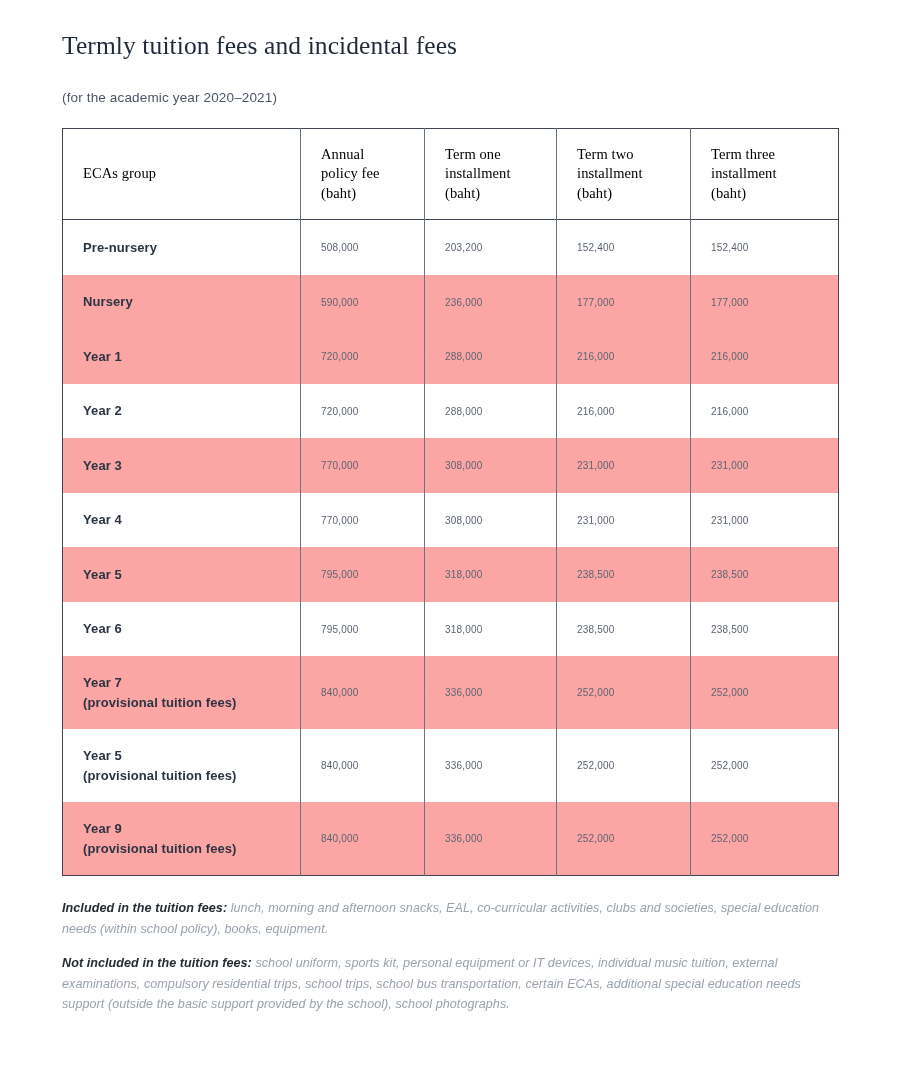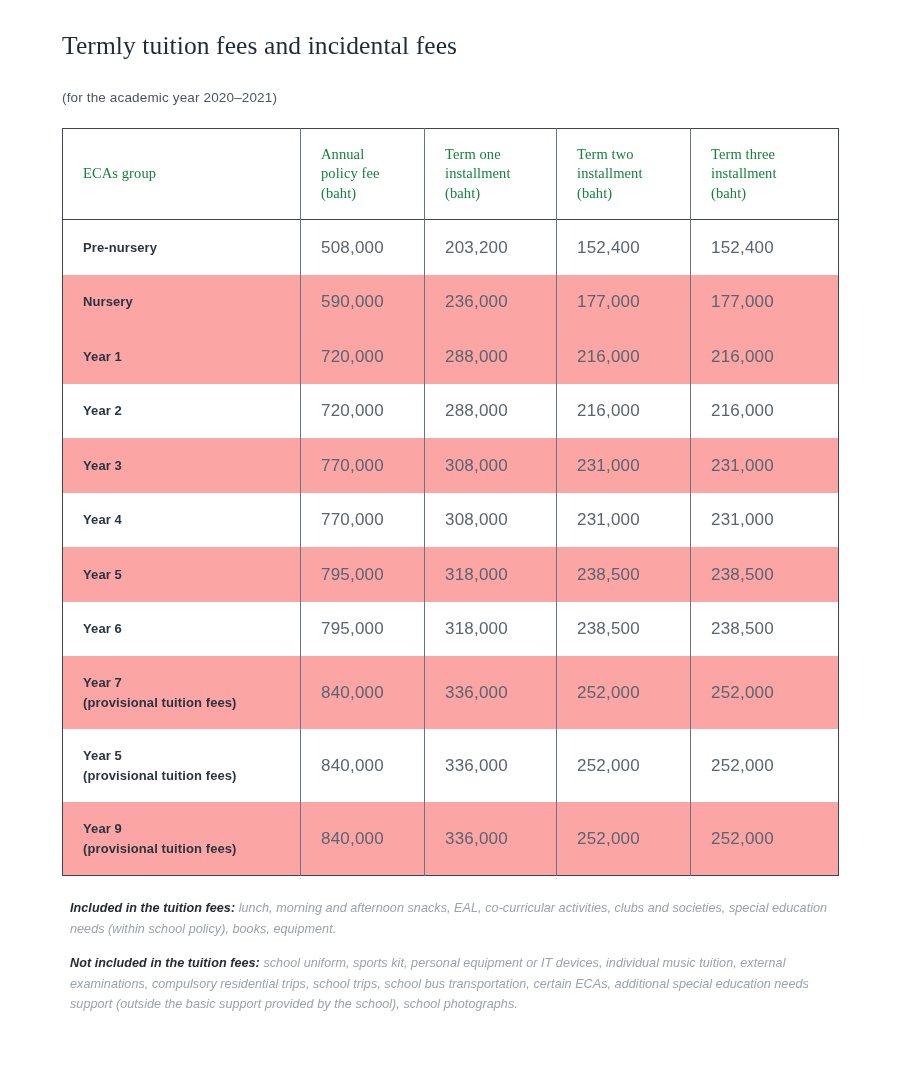--- a/index.html
+++ b/index.html
@@ -75,21 +75,21 @@
   }
 
   thead tr {
     border-bottom: 1px solid #3f4550;
   }
   thead th {
     height: 90px;
     font-family: "Liberation Serif", "DejaVu Serif", serif;
     font-weight: 400;
     font-size: 14.5px;
-    color: #15803d;
+    color: #000000;
     line-height: 1.37;
     letter-spacing: 0.1px;
   }
   thead th .th-inner {
     padding: 0 20px;
   }
   thead th.year-head .th-inner {
     padding-left: 20px;
   }
 
@@ -112,38 +112,38 @@
     line-height: 1.52;
     letter-spacing: 0.1px;
   }
   .cell-year .sub {
     font-weight: 700;
     display: block;
   }
   .cell-num {
     padding: 0 20px;
     font-family: "Liberation Sans", sans-serif;
-    font-size: 17px;
+    font-size: 10px;
     font-weight: 400;
     color: #5b6470;
     letter-spacing: 0.2px;
   }
 
   
   .notes {
     margin-top: 22px;
   }
   .note {
     font-family: "Liberation Sans", sans-serif;
     font-size: 12.6px;
     font-style: italic;
     color: #9aa2ab;
     line-height: 1.62;
     letter-spacing: 0.05px;
-    margin: 0 0 14px 8px;
+    margin: 0 0 14px 0;
     max-width: 780px;
   }
   .note .note-label {
     font-weight: 700;
     font-style: italic;
     color: #262c33;
   }
 </style>
 </head>
 <body>

